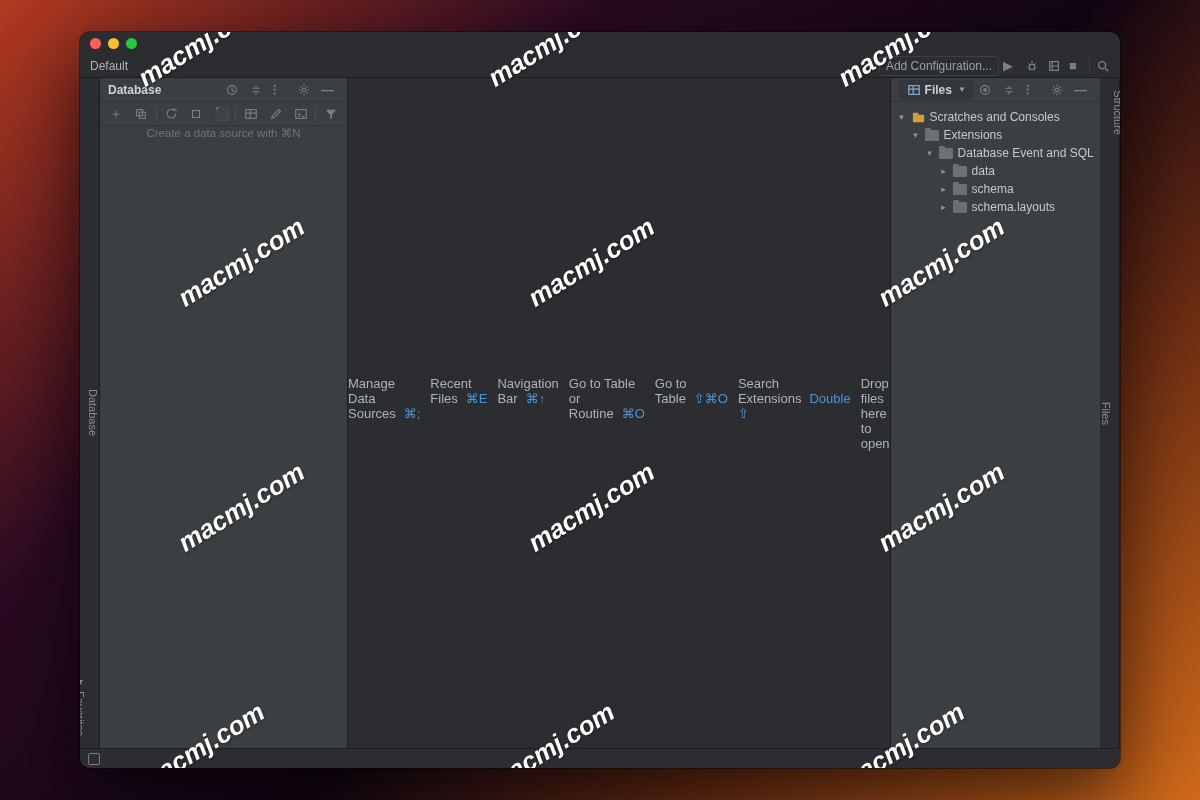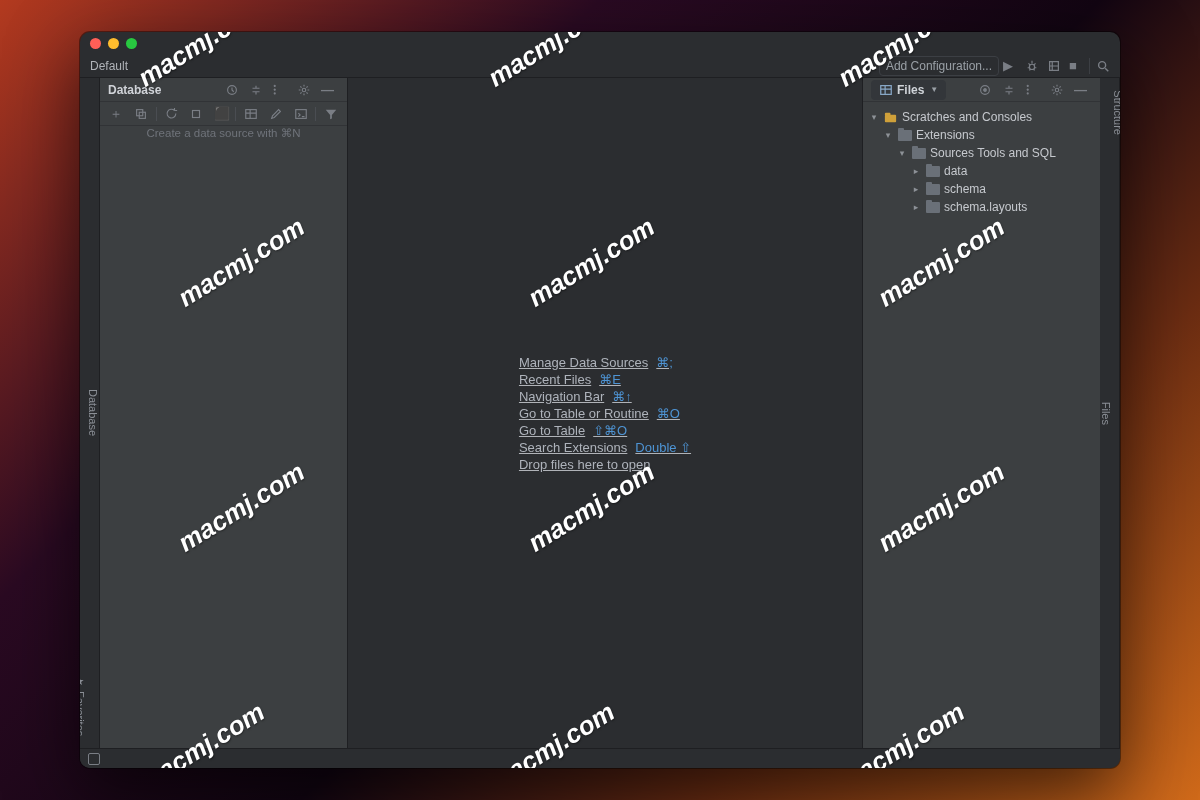--- a/index.html
+++ b/index.html
@@ -78,21 +78,21 @@
   .tw-toolrow {
     height:24px; display:flex; align-items:center; gap:4px; padding:0 6px;
     border-bottom:1px solid #313336;
   }
   .tw-body { flex:1; display:flex; align-items:flex-start; justify-content:center; color:#6f737a; font-size:11.5px; text-align:center; padding:0 18px;}
   
   .editor {
     flex:1; background:#2b2d30;
     display:flex; align-items:center; justify-content:center;
   }
-  .hints { display:flex; flex-direction:column; gap:2px;text-decoration:underline; }
+  .hints { display:flex; flex-direction:row; gap:10px; }
   .hint { color:#aeb3bb; font-size:13px; }
   .hint .kb { color:#4e94d4; margin-left:8px; }
   
   .tw-right {
     width:238px; background:#3c3f41;
     border-left:1px solid #1e1f22;
     display:flex; flex-direction:column;
   }
   .tree { padding:6px 4px; font-size:12px; color:#c6c9ce; }
   .tree .row { display:flex; align-items:center; gap:4px; height:18px; padding:0 2px; }
@@ -326,21 +326,21 @@
           <span class="ficon">
               <span class="folder"></span>
             </span>
           <span>Extensions</span>
         </div>
         <div class="row d3">
           <span class="arrow">▾</span>
           <span class="ficon">
               <span class="folder"></span>
             </span>
-          <span>Sources Tools and SQL</span>
+          <span>Database Event and SQL</span>
         </div>
         <div class="row d4">
           <span class="arrow">▸</span>
           <span class="ficon">
               <span class="folder"></span>
             </span>
           <span>data</span>
         </div>
         <div class="row d4">
           <span class="arrow">▸</span>

